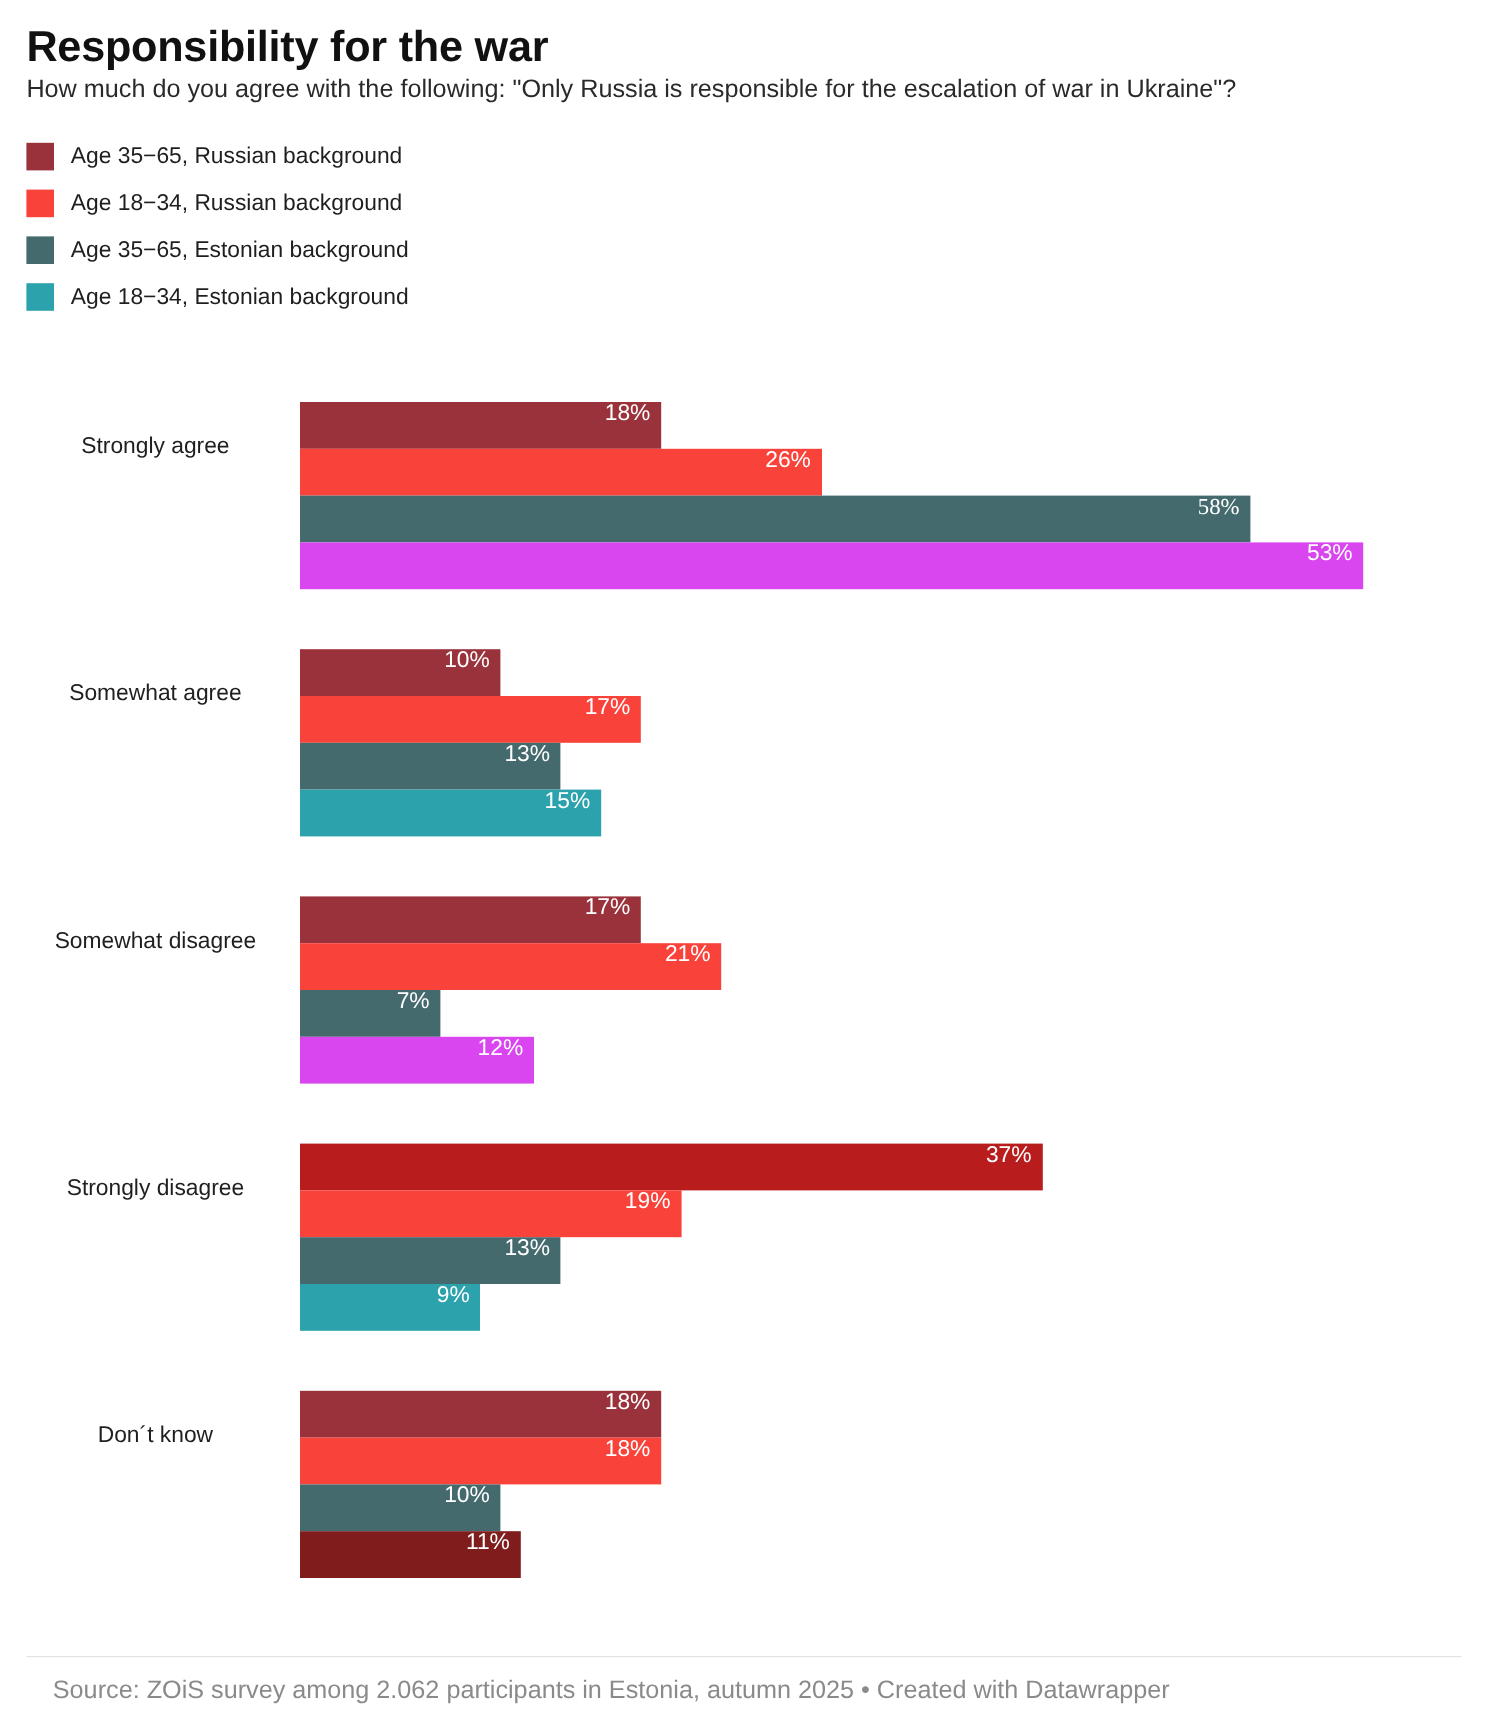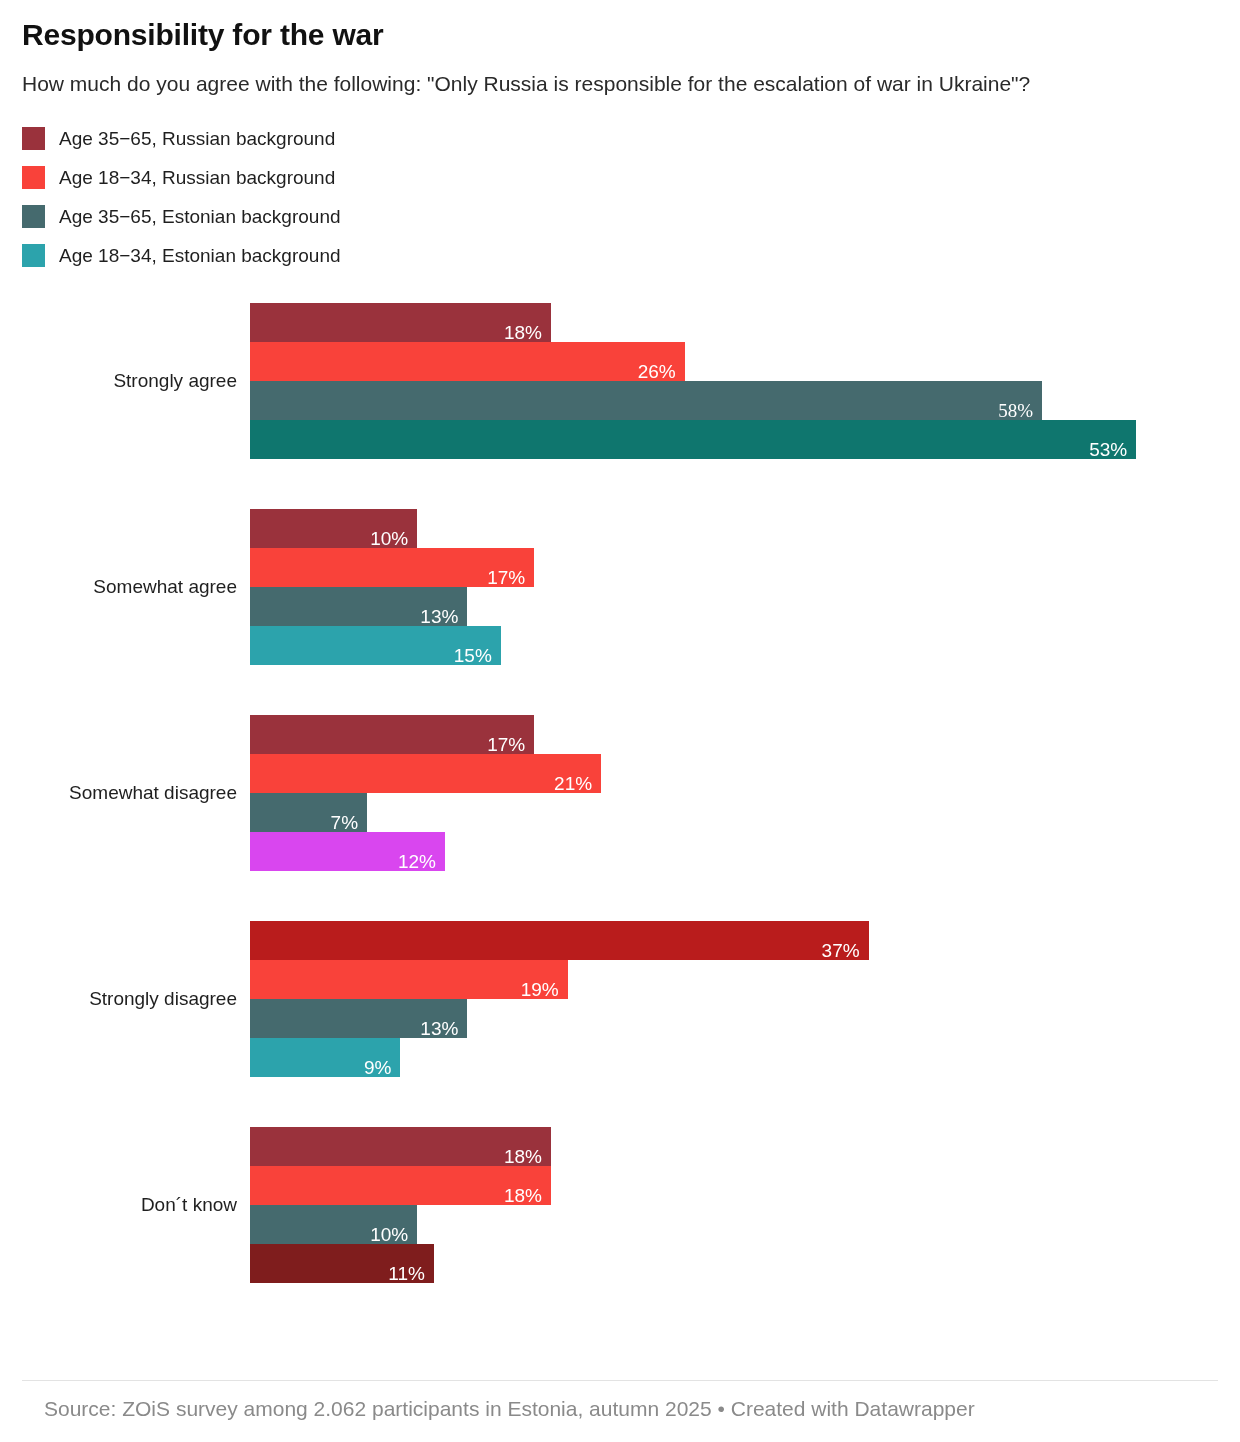--- a/index.html
+++ b/index.html
@@ -23,26 +23,26 @@
     height: 1442px;
     padding: 0;
     position: relative;
   }
 
   
   .chart-header {
     padding: 18px 22px 0 22px;
   }
   .chart-title {
-    font-size: 30px;
+    font-size: 36px;
     font-weight: 700;
     line-height: 1.15;
     letter-spacing: -0.2px;
     color: #111111;
-    margin: 0 0 17px 0;
+    margin: 0 0 2px 0;
   }
   .chart-subtitle {
     font-size: 21px;
     font-weight: 400;
     line-height: 1.32;
     color: #2a2a2a;
     margin: 0;
     max-width: 1200px;
   }
 
@@ -87,36 +87,37 @@
 
   .group-label {
     position: absolute;
     left: 22px;
     top: 50%;
     transform: translateY(-50%);
     width: 215px;
     font-size: 19px;
     line-height: 1.2;
     color: #1f1f1f;
-    text-align: right;
+    text-align: center;
     white-space: nowrap;
   }
 
   .bar-row {
     height: 39px;
     display: flex;
     align-items: stretch;
   }
   .bar {
     height: 39px;
     display: flex;
-    align-items: flex-end;
+    align-items: flex-start;
     justify-content: flex-end;
     padding-right: 9px;
     min-width: 34px;
+    margin-top: 40px;
   }
   .bar-value {
     font-size: 19px;
     line-height: 1;
     color: #ffffff;
     white-space: nowrap;
   }
 
   
   .chart-footer {
@@ -177,21 +178,21 @@
           <div class="bar" style="background: rgb(249, 66, 58); width: 434.72px;">
             <span class="bar-value">26%</span>
           </div>
         </div>
         <div class="bar-row">
           <div class="bar" style="background: rgb(69, 106, 110); width: 792px; font-family: Liberation Serif, serif;">
             <span class="bar-value">58%</span>
           </div>
         </div>
         <div class="bar-row">
-          <div class="bar" style="background: #0f766e; width: 886.16px;">
+          <div class="bar" style="background: #d946ef; width: 886.16px;">
             <span class="bar-value">53%</span>
           </div>
         </div>
       </div>
       <div class="bar-group">
         <div class="group-label">Somewhat agree</div>
         <div class="bar-row">
           <div class="bar" style="background: rgb(154, 50, 60); width: 167.2px;">
             <span class="bar-value">10%</span>
           </div>

